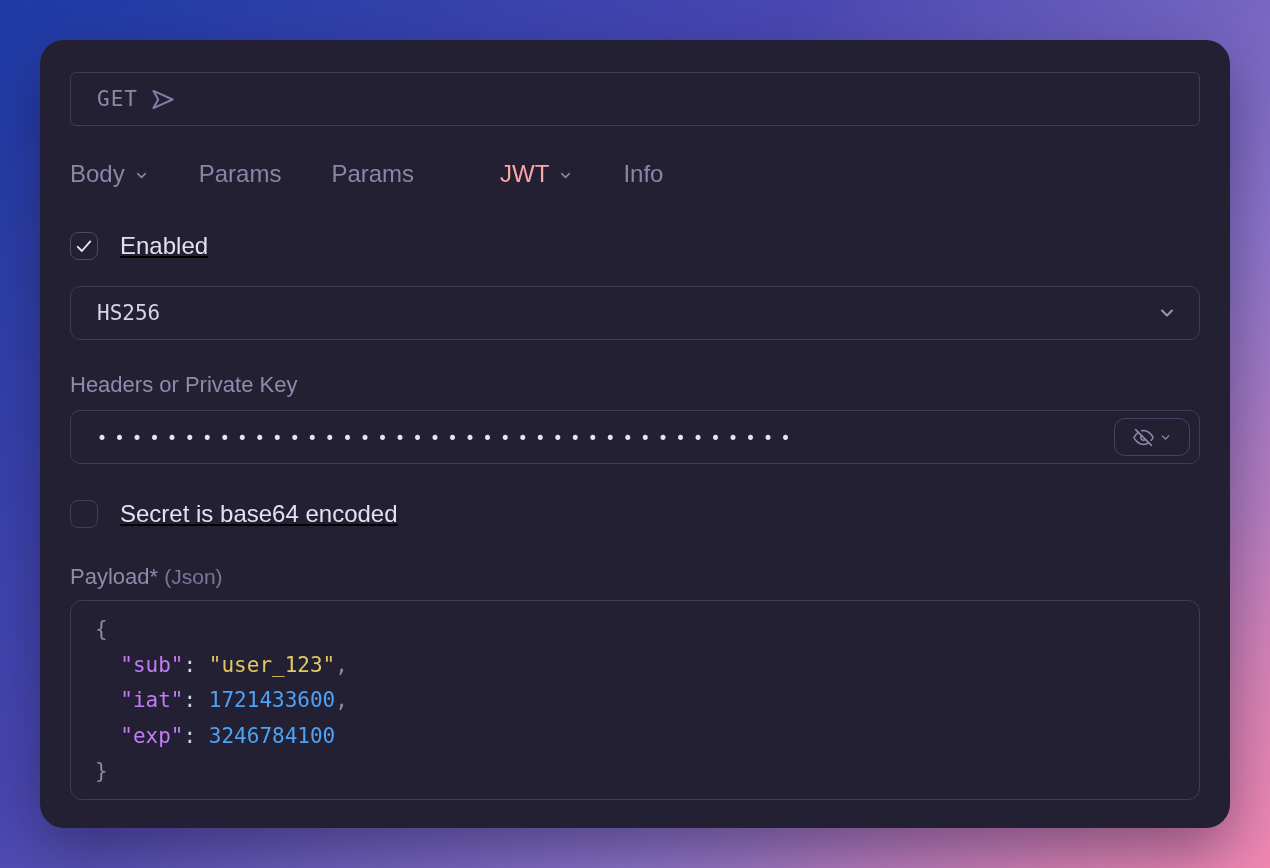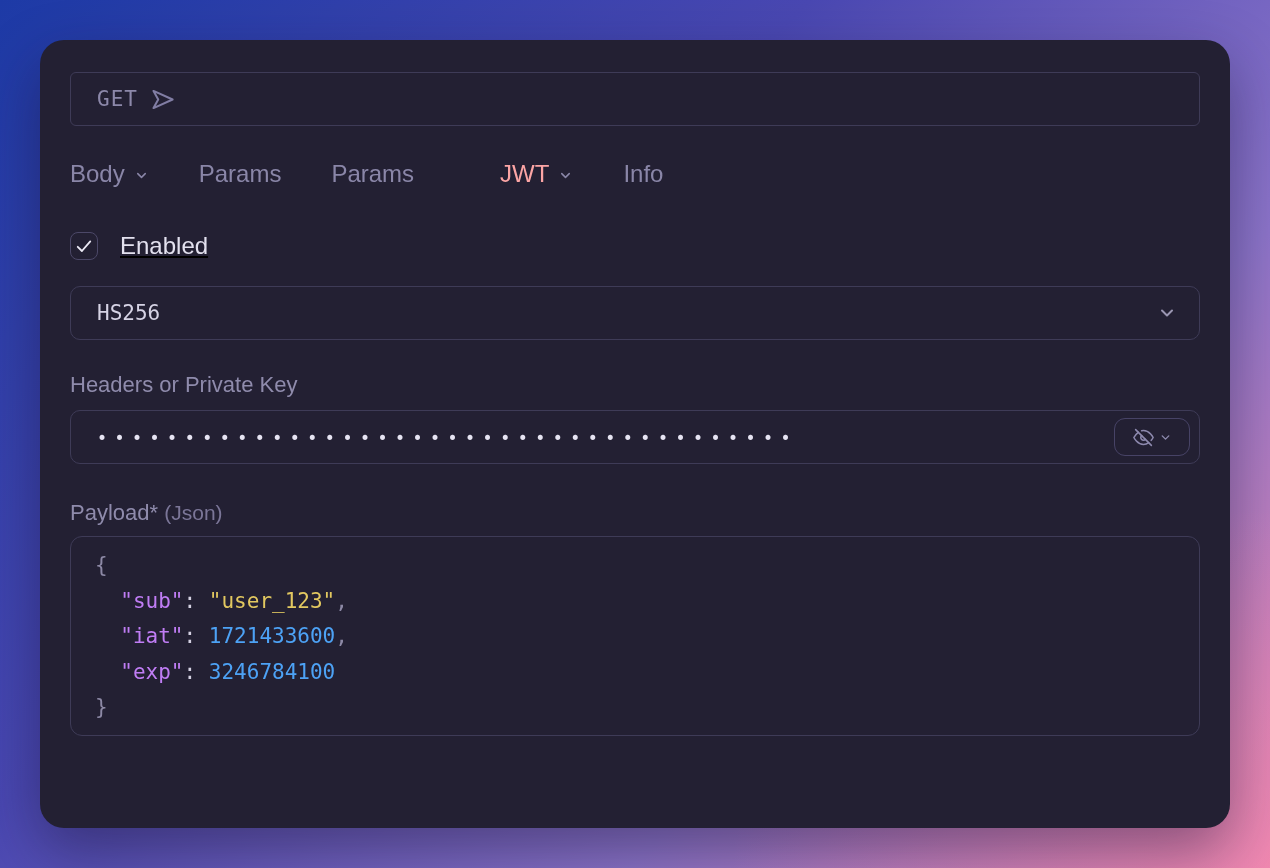--- a/index.html
+++ b/index.html
@@ -251,20 +251,28 @@
         </svg>
       </span>
       <span style="display:flex">
         <svg width="13" height="13" viewBox="0 0 24 24" fill="none" stroke-width="2.6" stroke-linecap="round" stroke-linejoin="round">
             <polyline points="6 9 12 15 18 9"></polyline>
           </svg>
       </span>
     </button>
   </div>
 
+  <div class="check-row row-base64">
+    <span class="checkbox">
+      <span class="check" style="display:contents">
+        
+      </span>
+    </span>
+    <span class="check-label">Secret is base64 encoded</span>
+  </div>
 
   <div class="field-label payload-label">
     <span>Payload*</span>
     <span class="hint"> <span>(Json)</span></span>
   </div>
   <div class="code-editor">
       <div class="code-line"><span class="tok-punc">{</span></div>
       <div class="code-line"><span class="tok-plain">  </span><span class="tok-key">"sub"</span><span class="tok-colon">: </span><span class="tok-str">"user_123"</span><span class="tok-punc">,</span></div>
       <div class="code-line"><span class="tok-plain">  </span><span class="tok-key">"iat"</span><span class="tok-colon">: </span><span class="tok-num">1721433600</span><span class="tok-punc">,</span></div>
       <div class="code-line"><span class="tok-plain">  </span><span class="tok-key">"exp"</span><span class="tok-colon">: </span><span class="tok-num">3246784100</span></div>

